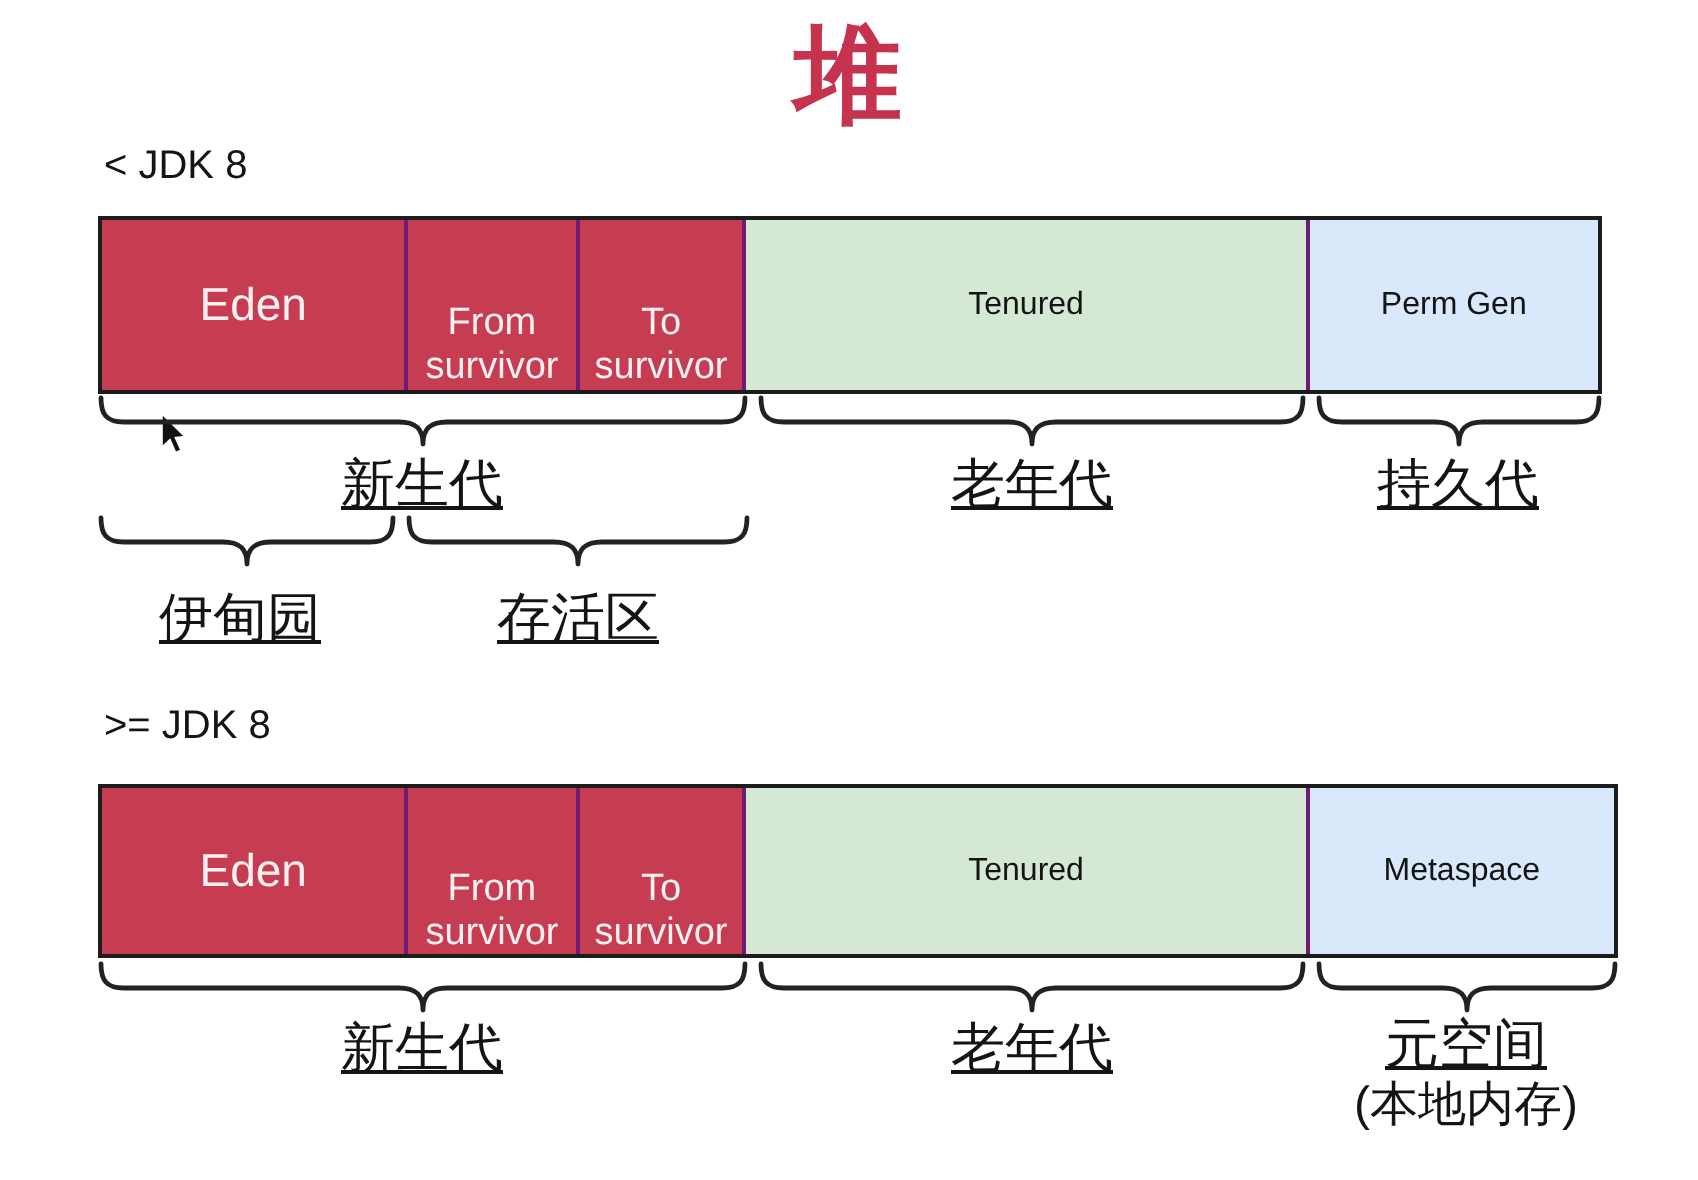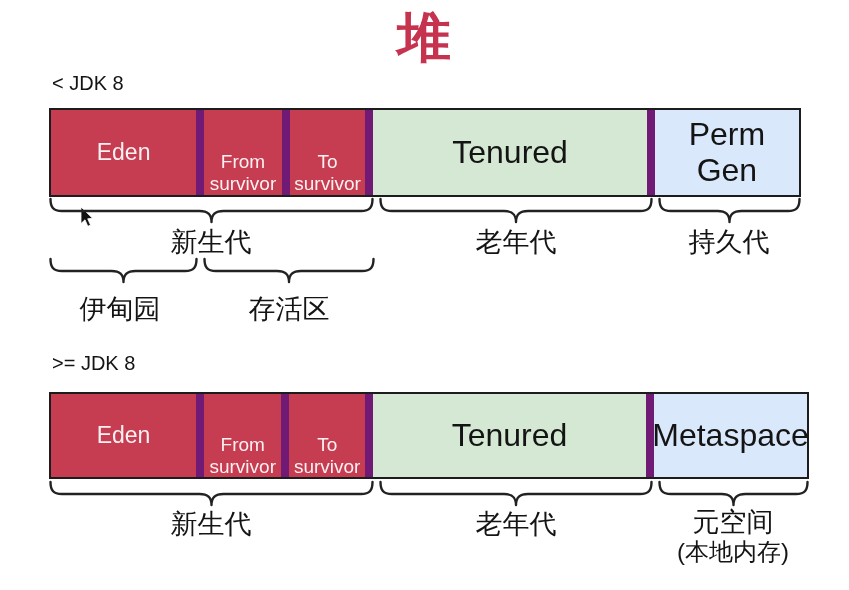--- a/index.html
+++ b/index.html
@@ -11,34 +11,34 @@
     position:absolute;left:0;top:2px;width:100%;margin:0;text-align:center;
     font-size:54px;font-weight:bold;color:#C5334E;letter-spacing:1px;
   }
   .jdk-label{position:absolute;left:52px;font-size:20px;color:#141414;}
   .bar{
     position:absolute;left:49px;display:flex;box-sizing:border-box;
     border:2px solid #1c1c1c;background:#fff;
   }
   .seg{
     box-sizing:border-box;display:flex;align-items:center;justify-content:center;
-    text-align:center;border-right:8px solid #701a75;
+    text-align:center;border-right:2px solid #701a75;
   }
   .seg:last-child{border-right:none;}
   .seg.young{background:#C63C50;color:#FBF1F3;}
   .seg.old{background:#D5E8D4;color:#141414;}
   .seg.perm,.seg.meta{background:#DAE8FC;color:#141414;}
-  .seg-label{font-size:32px;line-height:1.12;}
+  .seg-label{font-size:16px;line-height:1.12;}
   .seg.young .seg-label{font-size:23px;}
   .seg.young.sm .seg-label{font-size:19px;margin-top:40px;}
   .brace{position:absolute;overflow:visible;}
   .brace path{fill:none;stroke:#222;stroke-width:2.4;stroke-linecap:round;stroke-linejoin:round;}
   .glabel{
     position:absolute;transform:translateX(-50%);white-space:nowrap;
-    font-size:27px;color:#141414;
+    font-size:27px;color:#141414;text-decoration:underline;
   }
   .gnote{
     position:absolute;transform:translateX(-50%);white-space:nowrap;
     font-size:24px;color:#141414;
   }
   .watermark{
     position:absolute;right:4px;top:559px;font-size:19px;color:#9E9E9E;
     white-space:nowrap;letter-spacing:0.5px;
   }
   .cursor{position:absolute;left:80px;top:207px;}

